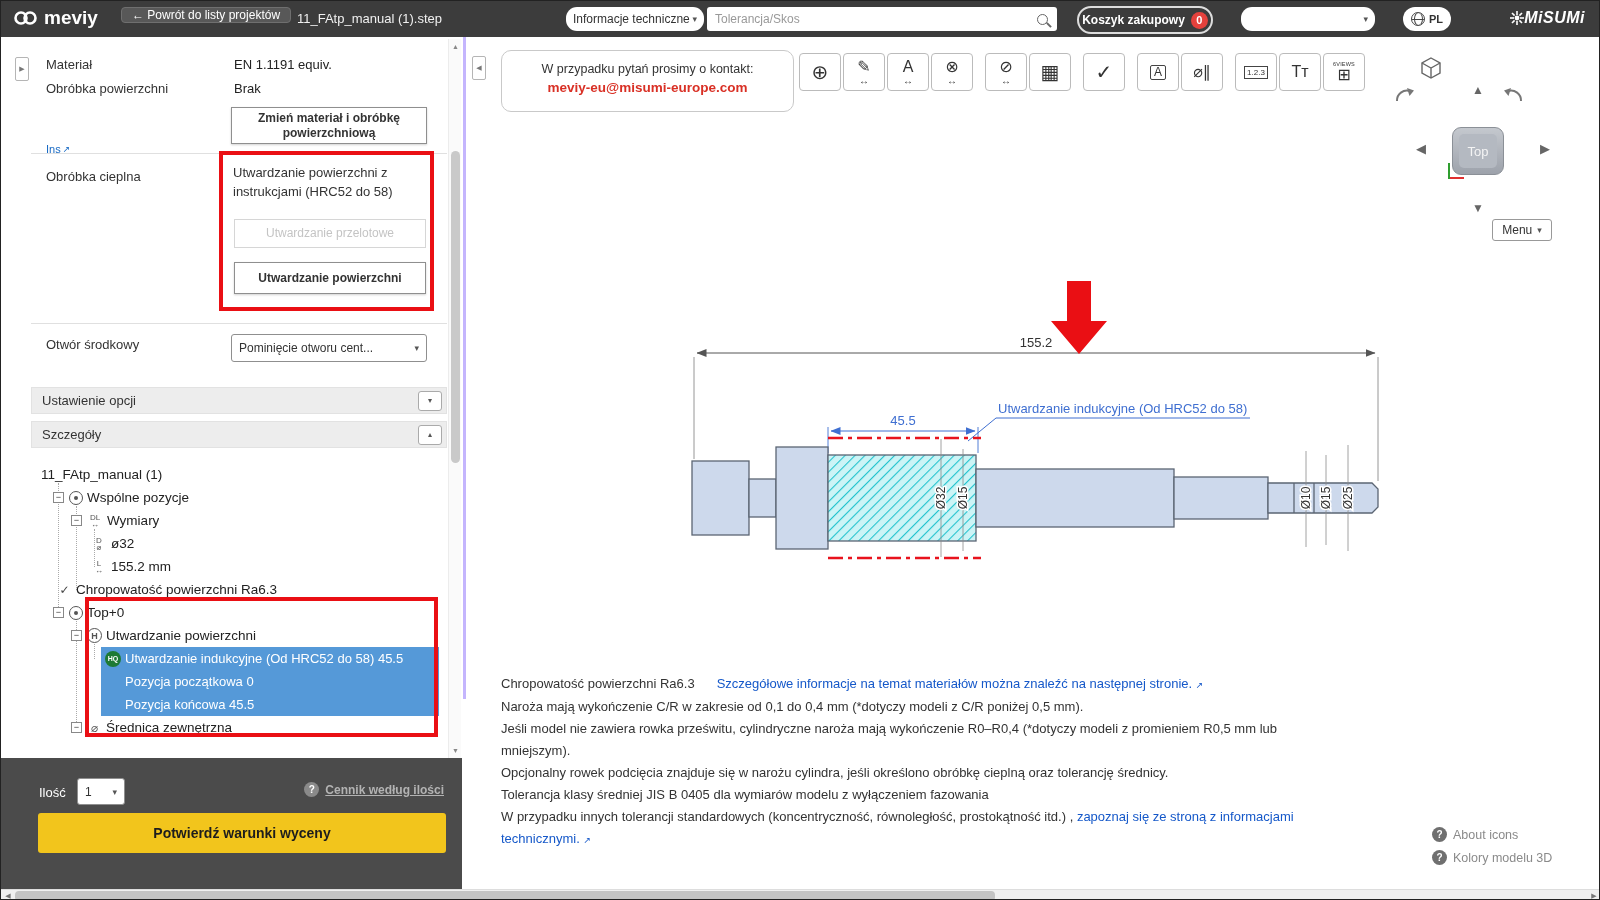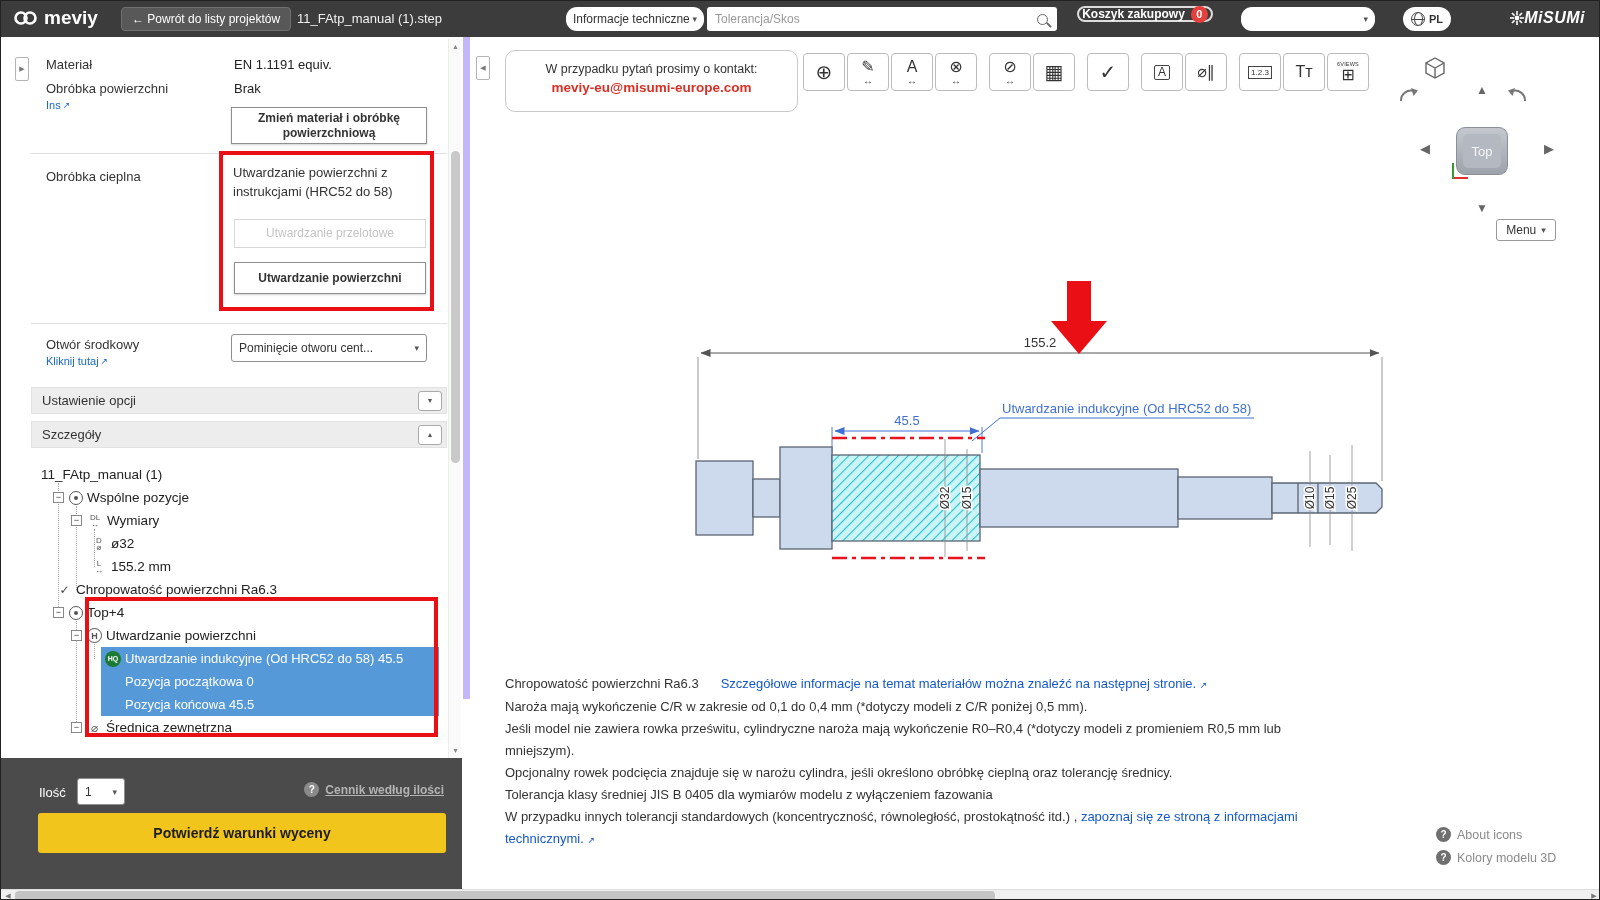--- a/index.html
+++ b/index.html
@@ -5,57 +5,57 @@
   html,body{margin:0;padding:0;background:#9a9a9a;}
   *{box-sizing:border-box;}
   #app{position:relative;width:1600px;height:900px;background:#fff;overflow:hidden;
        font-family:"Liberation Sans","DejaVu Sans",sans-serif;border:1px solid #222;}
   svg{font-family:inherit;}
 
   
   #topbar{position:absolute;left:0;top:0;width:100%;height:36px;background:#3c3c3c;z-index:30;}
   #topbar>*{position:absolute;}
   .logo{left:12px;top:6px;display:flex;align-items:center;gap:5px;color:#fff;font-weight:700;font-size:19px;}
-  #back-btn{left:120px;top:6px;height:24px;background:#585858;border:1px solid #6f6f6f;border-radius:4px;
+  #back-btn{left:120px;top:6px;height:16px;background:#585858;border:1px solid #6f6f6f;border-radius:4px;
             color:#fff;font-size:12px;padding:0 10px;cursor:pointer;}
   #filename{left:296px;top:10px;color:#f0f0f0;font-size:13px;}
   .tb-select{background:#fff;height:24px;border-radius:11px;display:flex;align-items:center;
              justify-content:space-between;padding:0 7px;font-size:12px;color:#333;}
   #info-select{left:565px;top:6px;width:138px;}
   #empty-select{left:1240px;top:6px;width:134px;}
   .caret{font-size:9px;color:#555;}
   #searchbox{left:706px;top:6px;width:350px;height:24px;background:#fff;border-radius:3px;
              display:flex;align-items:center;}
   #searchbox input{flex:1;border:none;outline:none;font-size:12px;padding:0 8px;color:#333;background:transparent;
                    font-family:inherit;}
   #searchbox input::placeholder{color:#999;}
   .mag{width:11px;height:11px;border:1.7px solid #666;border-radius:50%;position:relative;margin-right:9px;flex:none;}
   .mag::after{content:"";position:absolute;width:6px;height:1.8px;background:#666;transform:rotate(45deg);
               right:-5px;bottom:-2px;}
-  #cart{left:1076px;top:5px;width:136px;height:16px;border:2px solid #ddd;border-radius:14px;color:#fff;
+  #cart{left:1076px;top:5px;width:136px;height:28px;border:2px solid #ddd;border-radius:14px;color:#fff;
         font-size:12px;font-weight:700;display:flex;align-items:center;justify-content:center;gap:6px;cursor:pointer;}
   #cart-badge{background:#e5413c;width:17px;height:17px;border-radius:50%;font-size:11px;display:flex;
               align-items:center;justify-content:center;}
   #lang{left:1402px;top:6px;width:48px;height:24px;background:#fff;border-radius:12px;display:flex;
         align-items:center;justify-content:center;gap:4px;font-size:11px;font-weight:700;color:#333;cursor:pointer;}
   .globe{width:14px;height:14px;border-radius:50%;border:1.2px solid #444;position:relative;overflow:hidden;flex:none;}
   .globe::before{content:"";position:absolute;left:0;right:0;top:50%;border-top:1px solid #444;}
   .globe::after{content:"";position:absolute;left:50%;top:-1px;bottom:-1px;width:7px;margin-left:-3.5px;
                 border:1px solid #444;border-radius:50%;}
   #brand{right:14px;top:8px;display:flex;align-items:center;gap:0;color:#fff;font-style:italic;
          font-weight:700;font-size:16px;letter-spacing:.5px;}
 
   
   #sidebar{position:absolute;left:0;top:36px;width:461px;height:721px;background:#fff;z-index:1;}
   #sidebar .abs{position:absolute;}
   .handle{width:14px;height:24px;border:1px solid #b5b5b5;border-radius:2px;background:#fff;color:#777;
           font-size:7px;display:flex;align-items:center;justify-content:center;cursor:pointer;}
   .sb-label{font-size:13px;color:#333;}
   .sb-value{font-size:13px;color:#222;}
-  .slink{font-size:11px;color:#1769c4;text-decoration:none;cursor:pointer;display:inline-flex;align-items:center;gap:2px;}
+  .slink{font-size:11px;color:#1769c4;text-decoration:none;cursor:pointer;display:inline-flex;align-items:center;gap:2px;margin-top:44px;}
   .ext{font-size:9px;}
   .sb-btn{background:#fff;border:1px solid #8f8f8f;border-radius:0;font-size:12px;font-weight:700;color:#333;
           box-shadow:0 1px 2px rgba(0,0,0,.18);cursor:pointer;line-height:1.25;padding:2px 6px;font-family:inherit;}
   .sb-btn.disabled{color:#c4c4c4;border-color:#d6d6d6;box-shadow:none;font-weight:400;}
   .divider{height:1px;background:#e0e0e0;}
   .heat-desc{font-size:13px;color:#333;line-height:19px;}
   .sel-box{background:#fff;border:1px solid #8f8f8f;border-radius:3px;display:flex;align-items:center;
            justify-content:space-between;padding:0 7px;font-size:12px;color:#333;cursor:pointer;}
   .sechdr{background:#ededed;border:1px solid #e2e2e2;display:flex;align-items:center;
           justify-content:space-between;padding:0 4px 0 10px;font-size:13px;color:#333;}
@@ -100,21 +100,21 @@
   #qty-label{left:38px;top:27px;color:#fff;font-size:13px;}
   #qty-select{left:76px;top:20px;width:48px;height:27px;}
   #pricing{right:18px;top:24px;display:flex;align-items:center;gap:6px;cursor:pointer;text-decoration:none;}
   #pricing .plabel{color:#b3b3b3;font-size:12px;font-weight:700;text-decoration:underline;}
   .qmark{width:15px;height:15px;border-radius:50%;background:#8a8a8a;color:#fff;font-size:10px;font-weight:700;
          display:inline-flex;align-items:center;justify-content:center;flex:none;}
   #confirm-btn{left:37px;top:55px;width:408px;height:40px;background:#f2c51c;border:none;border-radius:3px;
                font-size:14px;font-weight:700;color:#1d1d1d;cursor:pointer;font-family:inherit;}
 
   
-  #viewer{position:absolute;left:462px;top:36px;width:1138px;height:662px;background:#fff;border-left:7px solid #c4b5fd;}
+  #viewer{position:absolute;left:462px;top:36px;width:1138px;height:662px;background:#fff;border-left:3px solid #c4b5fd;}
   #viewer>*{position:absolute;}
   #contact{left:35px;top:13px;width:293px;height:62px;border:1.5px solid #c9c9c9;border-radius:10px;text-align:center;}
   #contact .l1{margin-top:11px;font-size:12.5px;color:#333;}
   #contact .l2{margin-top:4px;font-size:13.5px;font-weight:700;color:#d93025;}
   #tbar{left:333px;top:16px;display:flex;align-items:flex-start;}
   .tbn{width:42px;height:38px;background:#fff;border:1px solid #bbb;border-radius:4px;margin-right:2px;
        display:flex;flex-direction:column;align-items:center;justify-content:center;cursor:pointer;padding:0;
        font-family:inherit;color:#333;}
   .tbn.gap{margin-left:10px;}
   .tb-glyph{font-size:16px;line-height:16px;}
@@ -308,21 +308,21 @@
       </div>
       <div class="trow p1b">
         <span class="ic-check">✓</span>
         <span class="tlabel">Chropowatość powierzchni Ra6.3</span>
       </div>
       <div class="trow p1">
         <span class="toggle">−</span>
         <span class="ic-circle">
             <span class="dot"></span>
           </span>
-        <span class="tlabel">Top+4</span>
+        <span class="tlabel">Top+0</span>
       </div>
       <div class="trow p2">
         <span class="toggle">−</span>
         <span class="ic-h">H</span>
         <span class="tlabel">Utwardzanie powierzchni</span>
       </div>
 
       <div id="tree-sel">
         <div class="srow">
           <span class="ic-hq">HQ</span>

